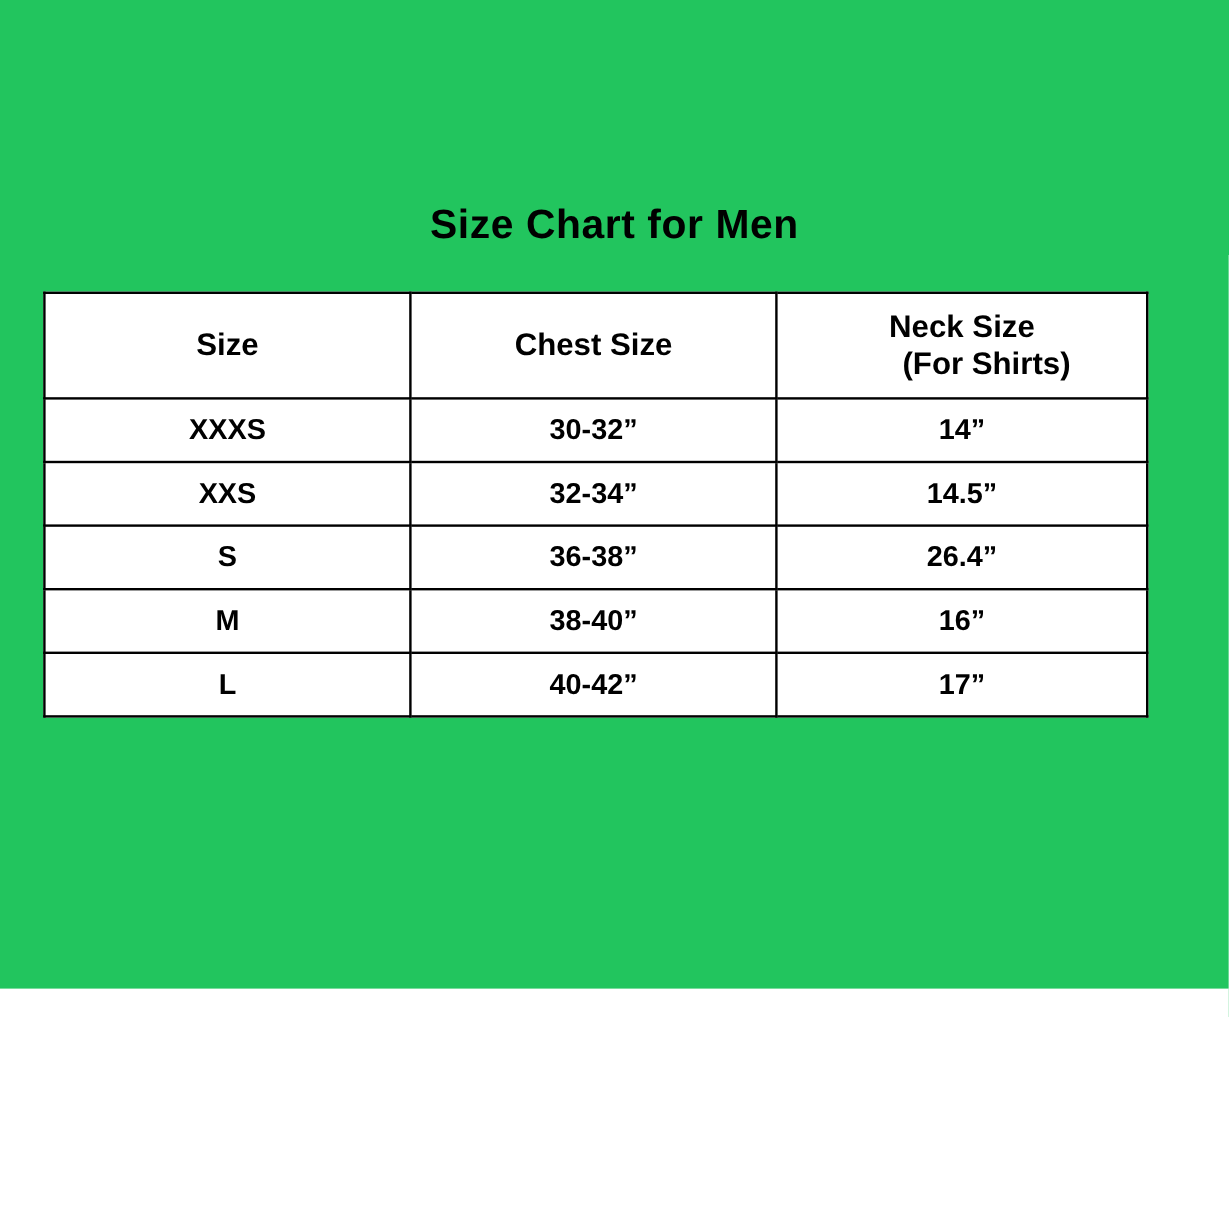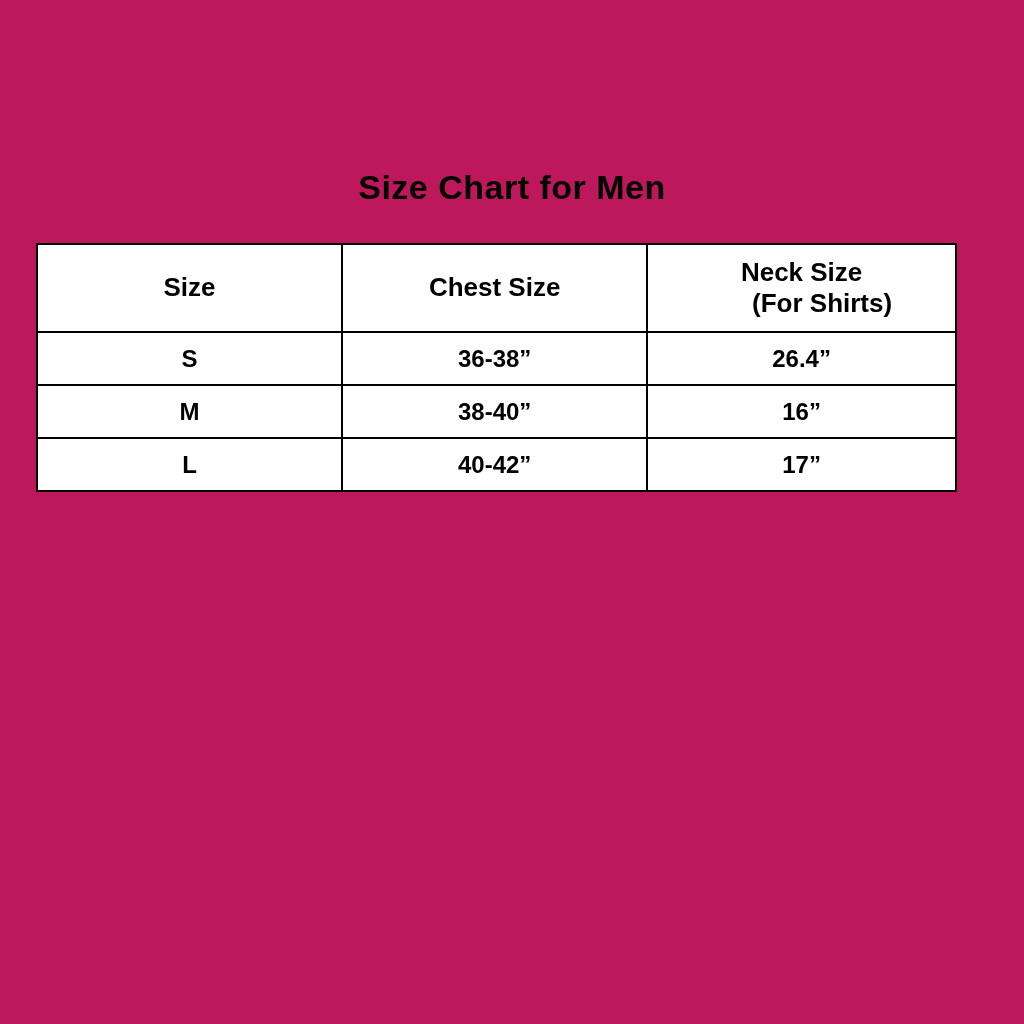--- a/index.html
+++ b/index.html
@@ -3,22 +3,22 @@
 <meta charset="utf-8">
 <style>
   html, body {
     margin: 0;
     padding: 0;
     background: #ffffff;
   }
   .page {
     position: relative;
     width: 1024px;
-    height: 1024px;
-    background: #be185d;
+    height: 824px;
+    background: #22c55e;
     font-family: "Liberation Sans", sans-serif;
     color: #000000;
     overflow: hidden;
   }
   .chart-title {
     position: absolute;
     top: 168px;
     left: 0;
     width: 100%;
     margin: 0;
@@ -80,20 +80,30 @@
         <th>Size</th>
         <th>Chest Size</th>
         <th>
           <span>Neck Size</span>
           <span class="header-subline">(For Shirts)</span>
         </th>
       </tr>
     </thead>
     <tbody>
         <tr>
+          <td>XXXS</td>
+          <td>30-32”</td>
+          <td>14”</td>
+        </tr>
+        <tr>
+          <td>XXS</td>
+          <td>32-34”</td>
+          <td>14.5”</td>
+        </tr>
+        <tr>
           <td>S</td>
           <td>36-38”</td>
           <td>26.4”</td>
         </tr>
         <tr>
           <td>M</td>
           <td>38-40”</td>
           <td>16”</td>
         </tr>
         <tr>

